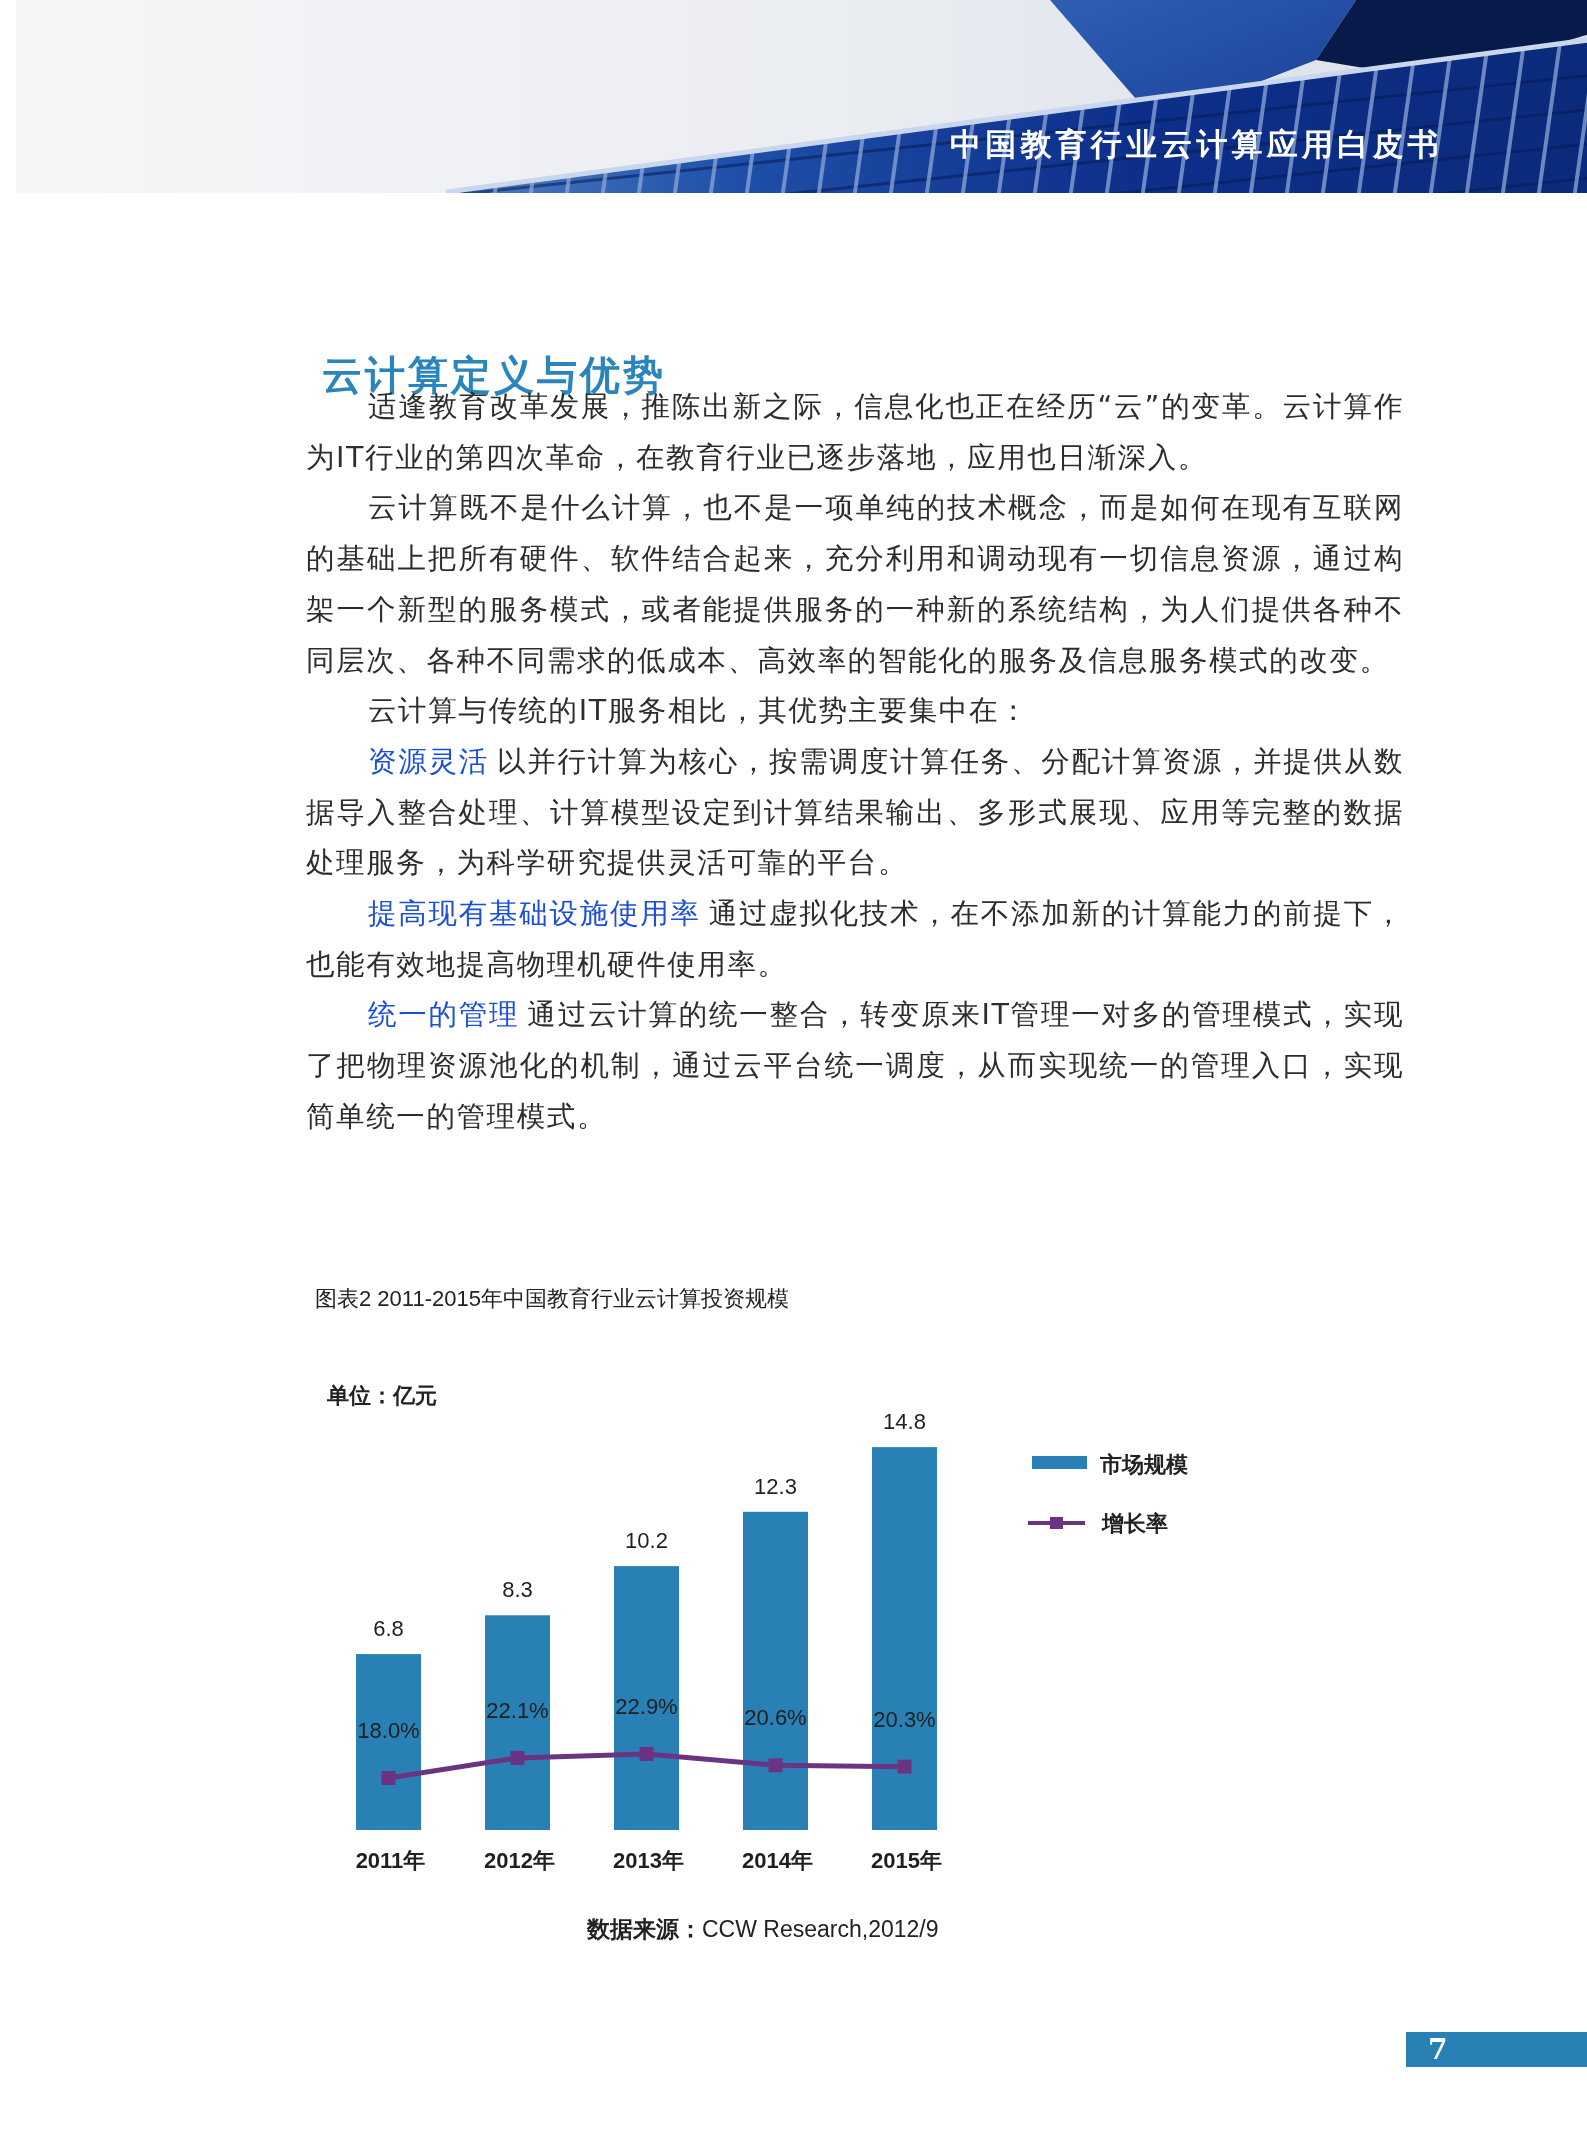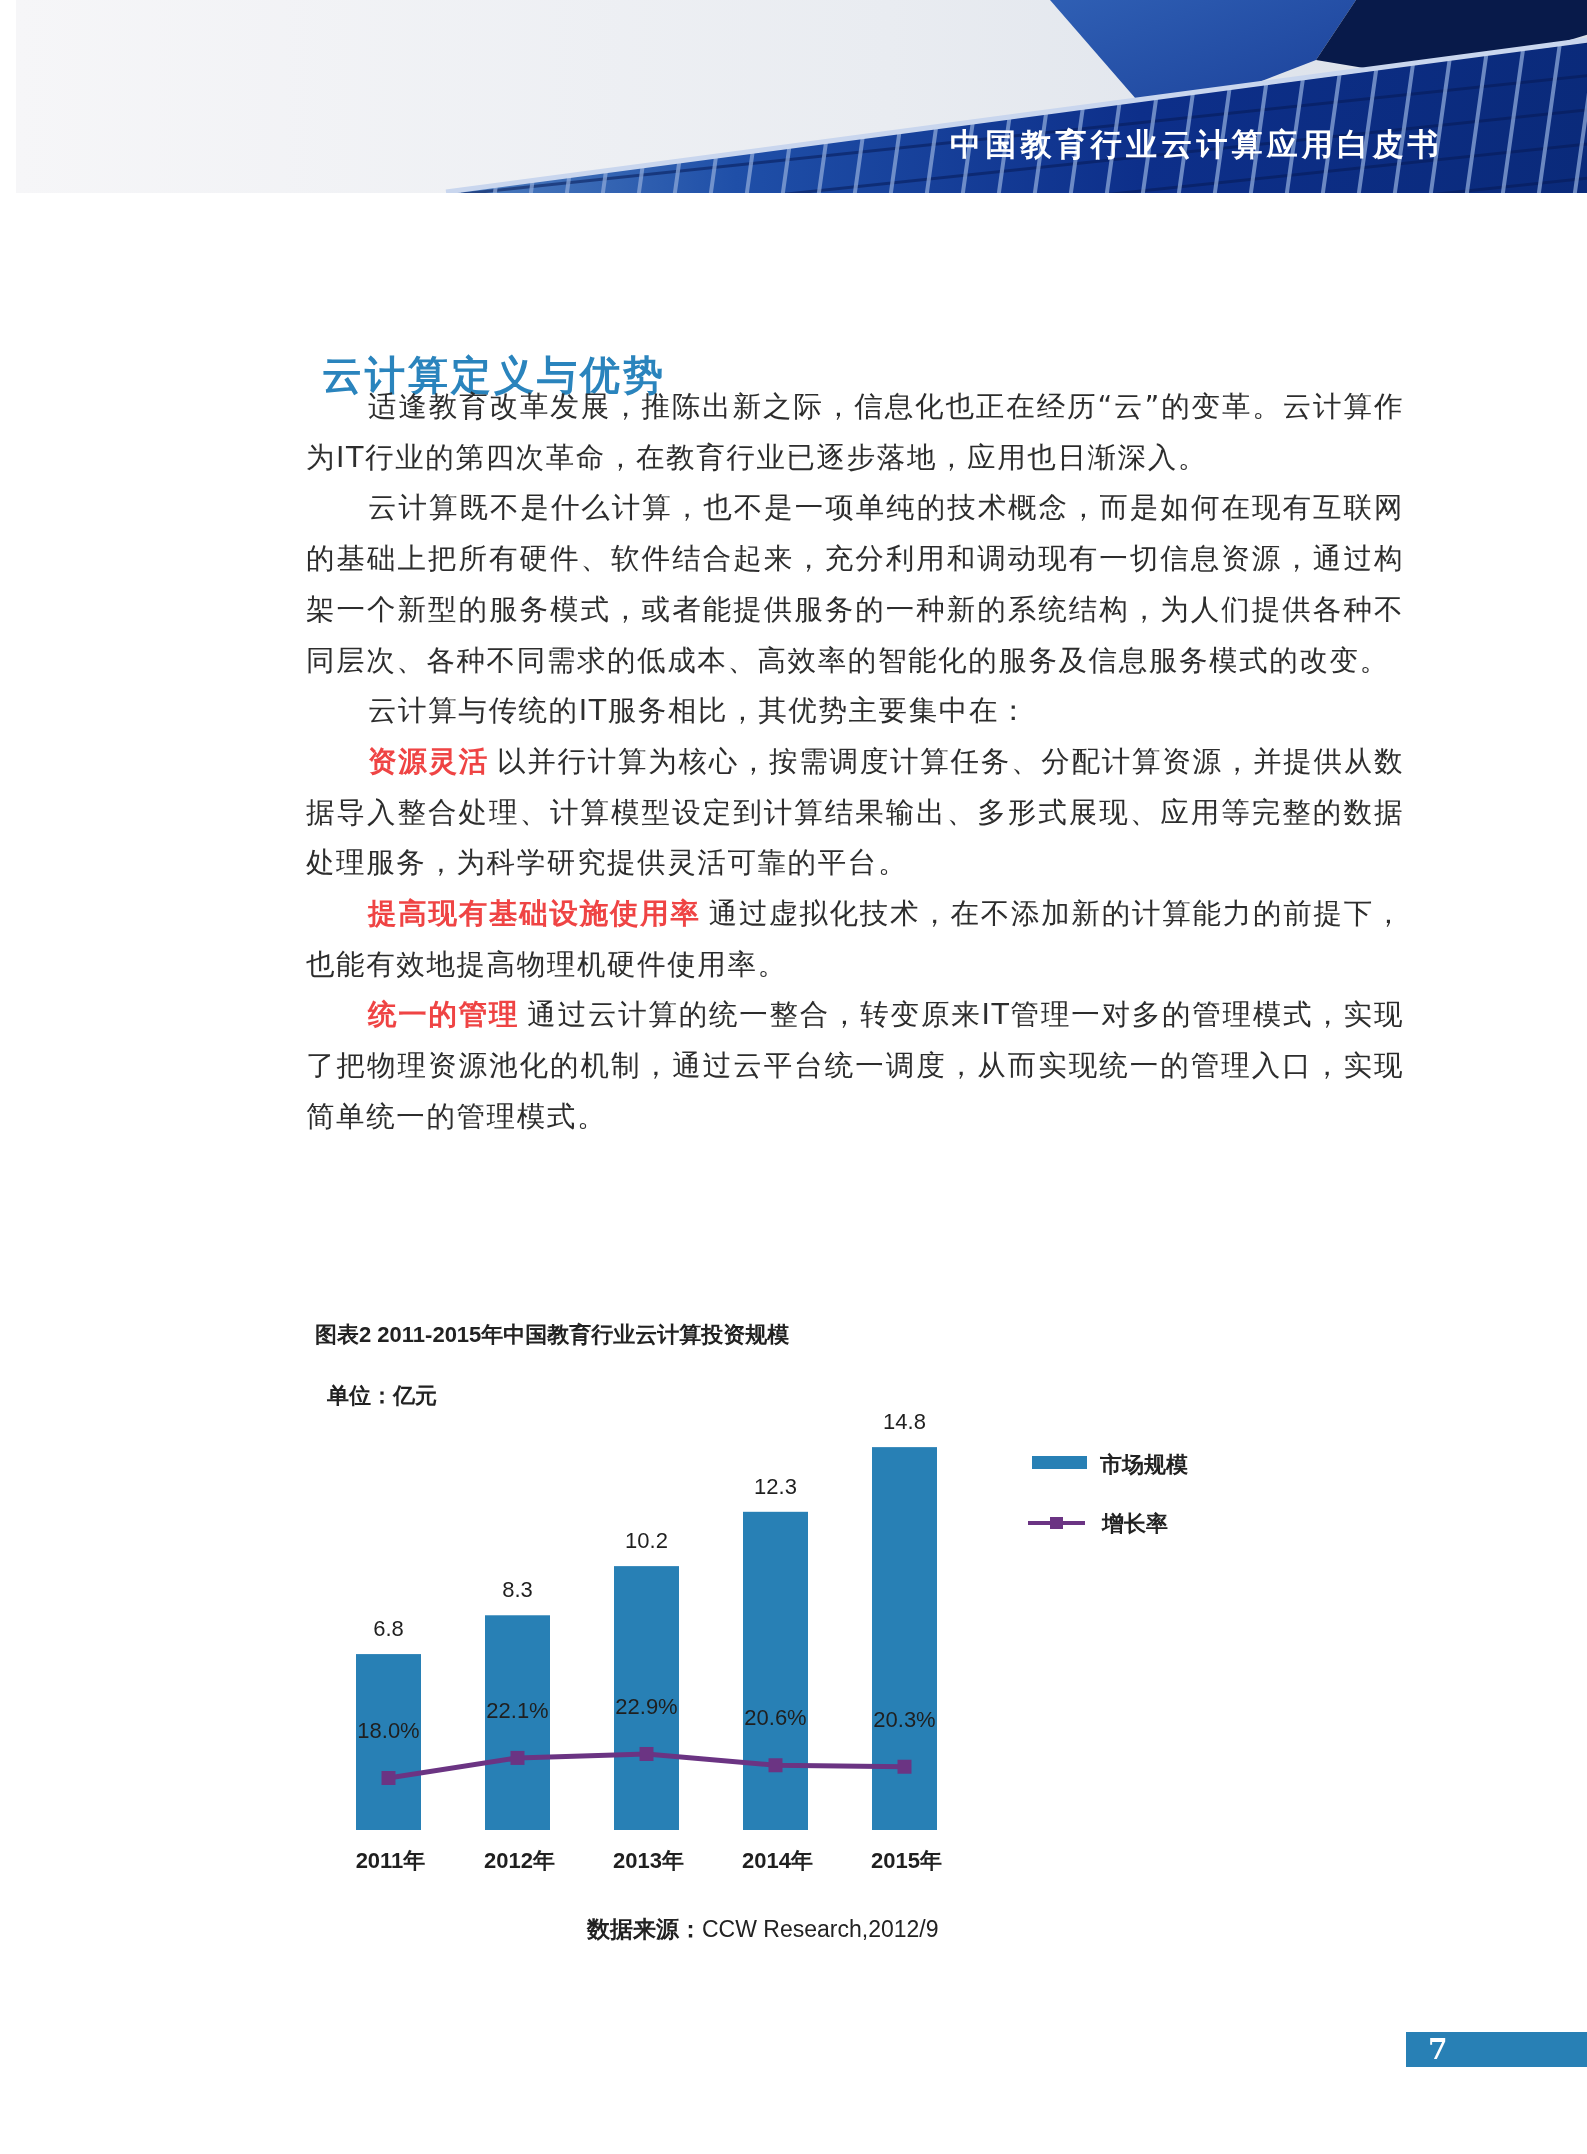--- a/index.html
+++ b/index.html
@@ -16,24 +16,24 @@
 
   
   .section-title { position: absolute; left: 306px; top: 332px; font-size: 40px; font-weight: bold;
                    color: #2a84bd; letter-spacing: 3px; white-space: nowrap;
                    font-family: "DejaVu Sans", sans-serif; }
 
   .body-text { position: absolute; left: 306px; top: 382px; width: 1098px;
                font-size: 28.5px; line-height: 50.7px; color: #2d2d2d; letter-spacing: 1.6px;
                text-align: justify; font-family: "DejaVu Sans", sans-serif; }
   .body-text p { margin: 0; text-indent: 62px; }
-  .body-text b { font-weight: bold; color: #ef4444; margin-right: 8px; }
+  .body-text b { font-weight: normal; color: #1d4ed8; margin-right: 8px; }
 
   
-  .chart-caption { position: absolute; left: 315px; top: 1320px; font-size: 22px; font-weight: bold;
+  .chart-caption { position: absolute; left: 315px; top: 1284px; font-size: 22px; font-weight: normal;
                    color: #222; white-space: nowrap; font-family: "Liberation Sans", sans-serif; text-align: center; }
   .chart-unit { position: absolute; left: 327px; top: 1381px; font-size: 22px; font-weight: bold;
                 color: #222; white-space: nowrap; font-family: "Liberation Sans", sans-serif; }
   .chart-svg { position: absolute; left: 0; top: 0; }
   .chart-svg text { font-family: "Liberation Sans", sans-serif; }
   .legend-label { position: absolute; font-size: 22px; font-weight: bold; color: #222; white-space: nowrap;
                   font-family: Liberation Serif, serif; }
   .chart-source { position: absolute; left: 587px; top: 1914px; font-size: 23px; color: #222; white-space: nowrap;
                   font-family: "Liberation Sans", sans-serif; }
   .chart-source .src-label { font-weight: bold; }

